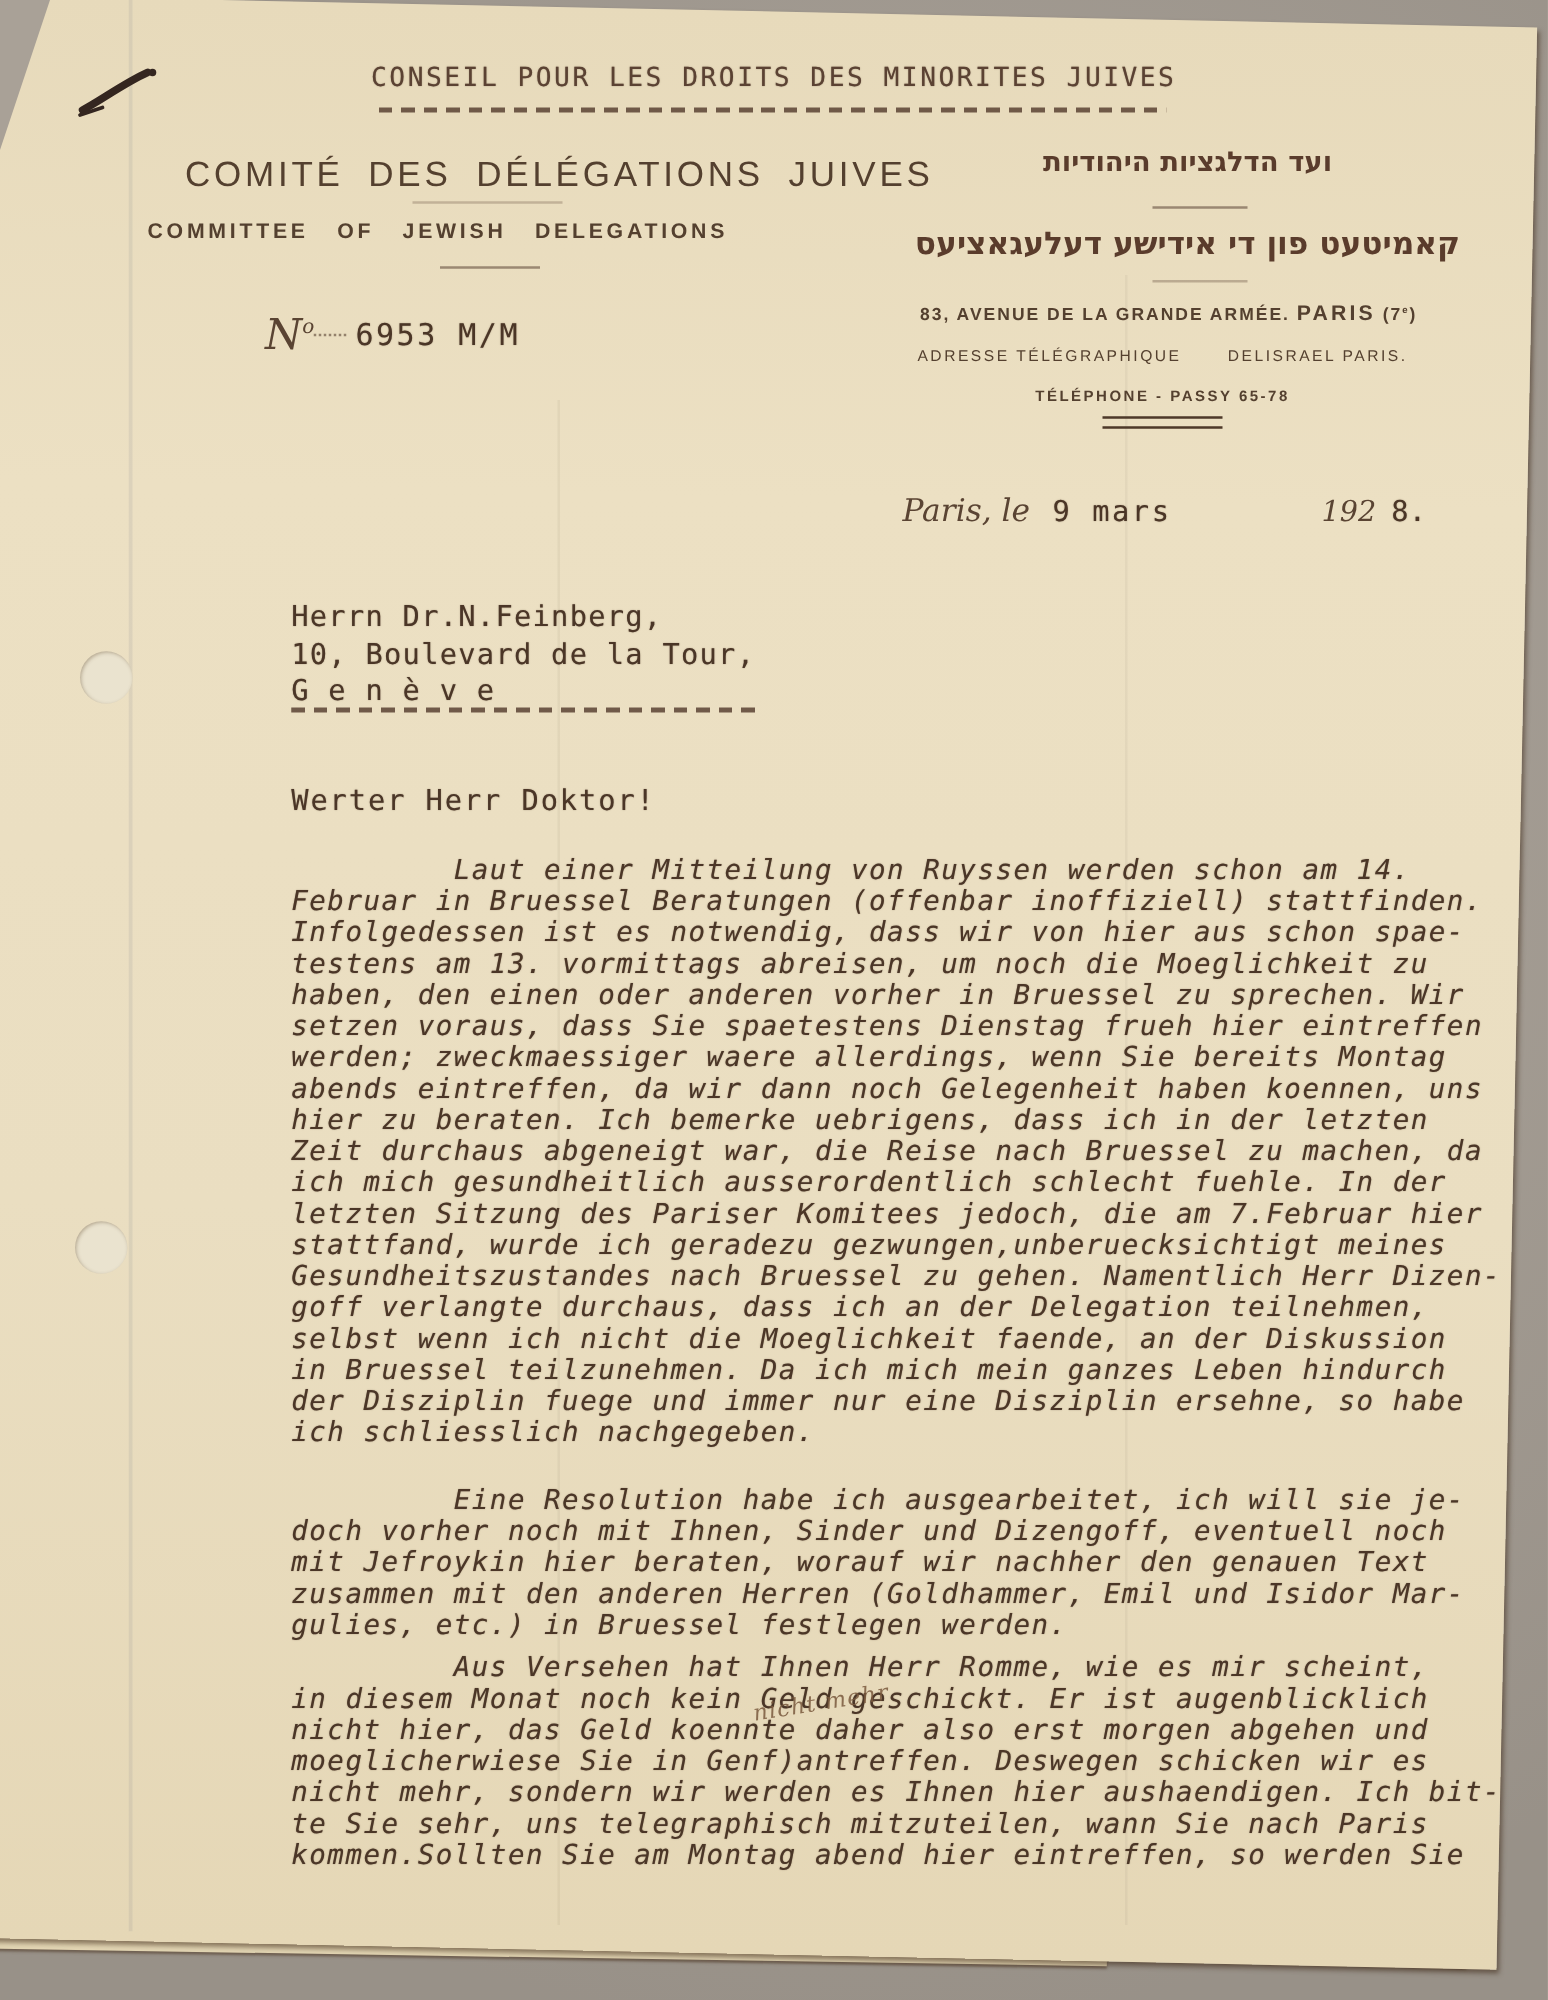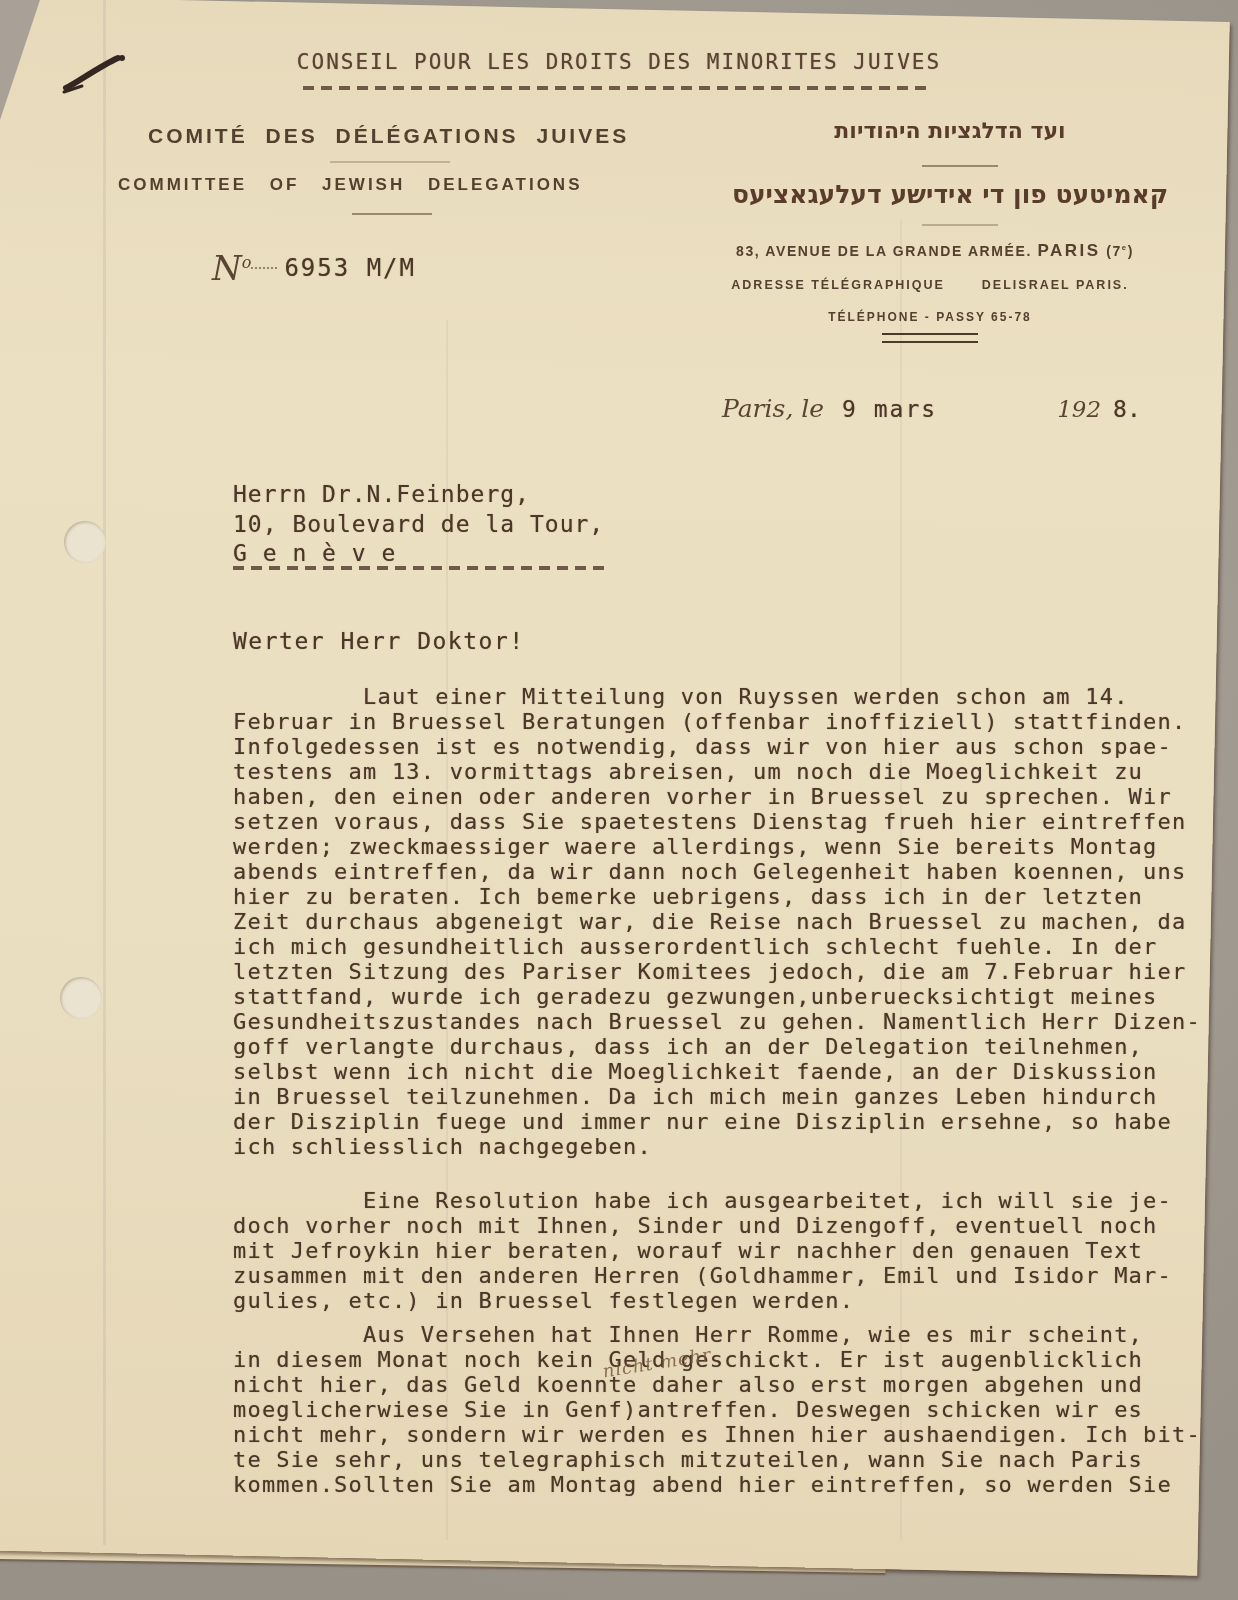--- a/index.html
+++ b/index.html
@@ -41,21 +41,21 @@
   .printed-sans{font-family:"Liberation Sans", sans-serif;color:#54402f;}
   .printed-serif-it{font-family:"DejaVu Serif", serif;font-style:italic;color:#5a4433;}
   .hebrew{font-family:"DejaVu Sans", sans-serif;font-weight:bold;color:#5a3c2c;direction:rtl;}
   .dash-rule{
     height:4px;
     background-image:repeating-linear-gradient(90deg,#5a4233 0 11px,transparent 11px 18px);
     opacity:0.85;
   }
   .thin-rule{height:2px;background:rgba(90,66,51,0.55);}
   .double-rule{height:6px;border-top:2px solid #4d3929;border-bottom:2px solid #4d3929;}
-  .para{white-space:pre;font-size:22px;line-height:25px;letter-spacing:1.2px;}
+  .para{white-space:pre;font-size:22px;line-height:25px;letter-spacing:1.2px;font-style:italic;}
   .handwriting{
     font-family:"DejaVu Serif", serif;font-style:italic;color:#7a5a3e;
     transform:rotate(-9deg);letter-spacing:1px;opacity:0.85;
   }
   sup{font-size:0.55em;}
 </style>
 </head>
 <body>
 
 <div class="sheet sheet-a"></div>
@@ -75,36 +75,36 @@
 
   <svg class="abs" style="left:60px;top:46px;" width="74" height="54" viewBox="0 0 74 54">
     <path d="M6 42 C18 36, 40 20, 58 12" stroke="#342620" stroke-width="6" fill="none" stroke-linecap="round"></path>
     <path d="M4 46 L22 40" stroke="#342620" stroke-width="3" fill="none" stroke-linecap="round"></path>
     <circle cx="62" cy="12" r="3" fill="#342620"></circle>
   </svg>
 
   <div class="abs typed" style="left:0;top:50px;width:1238px;text-align:center;font-size:21px;letter-spacing:2px;color:#5b4233;">CONSEIL POUR LES DROITS DES MINORITES JUIVES</div>
   <div class="abs dash-rule" style="left:303px;top:86px;width:630px;"></div>
 
-  <div class="abs printed-sans" style="left:148px;top:124px;font-size:21px;font-weight:bold;letter-spacing:3px;word-spacing:9px;">COMITÉ DES DÉLÉGATIONS JUIVES</div>
+  <div class="abs printed-sans" style="left:148px;top:124px;font-size:28px;font-weight:normal;letter-spacing:3px;word-spacing:9px;">COMITÉ DES DÉLÉGATIONS JUIVES</div>
   <div class="abs thin-rule" style="left:330px;top:161px;width:120px;opacity:0.5;"></div>
   <div class="abs printed-sans" style="left:118px;top:175px;font-size:17px;font-weight:bold;letter-spacing:3px;word-spacing:15px;text-align:center;">COMMITTEE OF JEWISH DELEGATIONS</div>
   <div class="abs thin-rule" style="left:352px;top:213px;width:80px;"></div>
 
   <div class="abs hebrew" style="left:740px;top:118px;width:420px;text-align:center;font-size:22px;">ועד הדלגציות היהודיות</div>
   <div class="abs thin-rule" style="left:922px;top:165px;width:76px;"></div>
   <div class="abs hebrew" style="left:720px;top:180px;width:460px;text-align:center;font-size:25px;">קאמיטעט פון די אידישע דעלעגאציעס</div>
   <div class="abs thin-rule" style="left:922px;top:224px;width:76px;opacity:0.6;"></div>
 
   <div class="abs printed-sans" style="left:700px;top:241px;width:470px;text-align:center;font-size:14px;font-weight:bold;letter-spacing:1.6px;">
     <span>83, AVENUE DE LA GRANDE ARMÉE.</span>
     <span style="font-size:17px;letter-spacing:2.5px;">PARIS</span>
     <span><span>(7</span><sup>e</sup><span>)</span></span>
   </div>
-  <div class="abs printed-sans" style="left:700px;top:278px;width:460px;text-align:center;font-size:12.5px;font-weight:bold;letter-spacing:2px;">
+  <div class="abs printed-sans" style="left:700px;top:278px;width:460px;text-align:center;font-size:12.5px;font-weight:normal;letter-spacing:2px;">
     <span>ADRESSE TÉLÉGRAPHIQUE</span>
     <span style="display:inline-block;width:26px;"></span>
     <span>DELISRAEL PARIS.</span>
   </div>
   <div class="abs printed-sans" style="left:700px;top:310px;width:460px;text-align:center;font-size:12px;font-weight:bold;letter-spacing:2px;">TÉLÉPHONE - PASSY 65-78</div>
   <div class="abs double-rule" style="left:882px;top:333px;width:96px;"></div>
 
   <div class="abs" style="left:212px;top:248px;display:flex;align-items:center;">
     <span class="printed-serif-it" style="font-size:34px;"><span>N</span><sup style="font-size:16px;">o</sup></span>
     <span style="display:inline-block;width:26px;border-bottom:2px dotted rgba(90,66,51,0.6);"></span>

